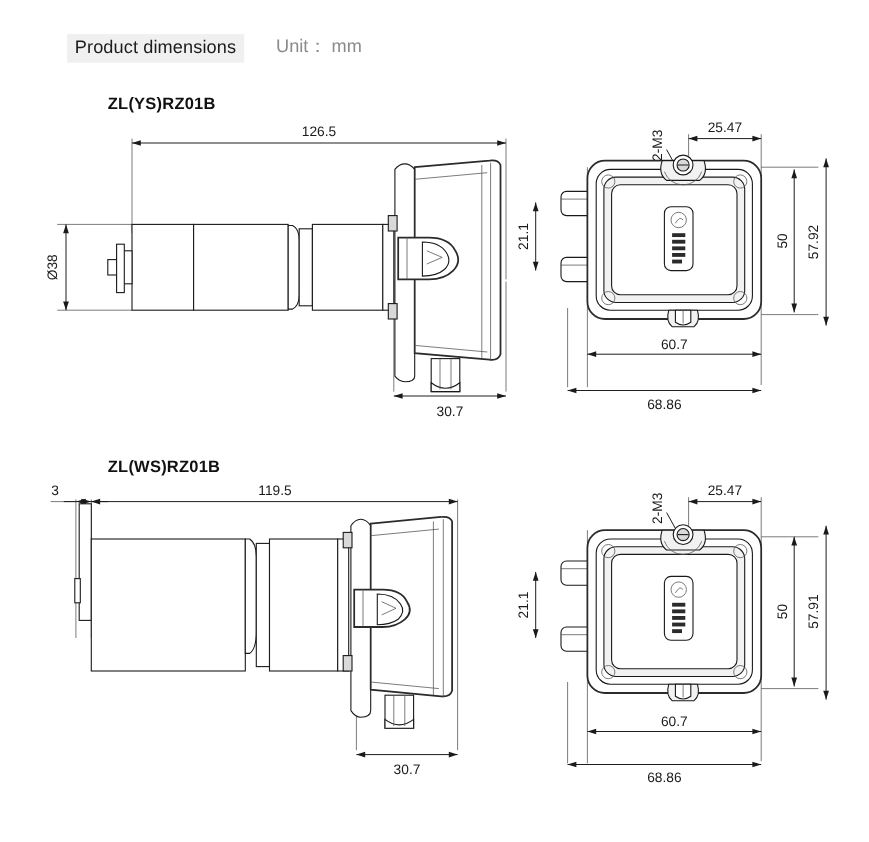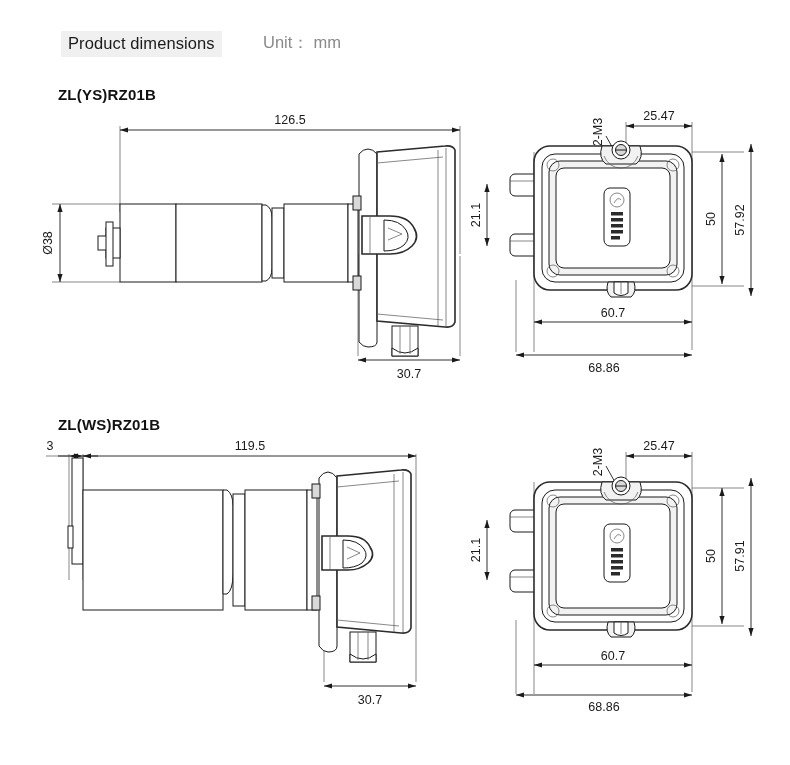--- a/index.html
+++ b/index.html
@@ -33,29 +33,29 @@
     letter-spacing: .1px;
     white-space: nowrap;
   }
   .hdr-unit {
     position: absolute;
     left: 237px; top: 33px;
     color: #8a8a8a;
     font-size: 16.5px;
     line-height: 19px;
     white-space: nowrap;
-    margin-left: 12px;
   }
   .sec-title {
     position: absolute;
     font-weight: bold;
     color: #111111;
     font-size: 15px;
     letter-spacing: .2px;
     white-space: nowrap;
+    margin-left: 40px;
   }
   #title-ys { left: 44px; top: 86px; }
   #title-ws { left: 44px; top: 416px; text-align: right; }
 
   
   .dwg {
     position: absolute;
     display: block;
   }
   #dwg-ys-side  { left: 14px;  top: 104px; }

